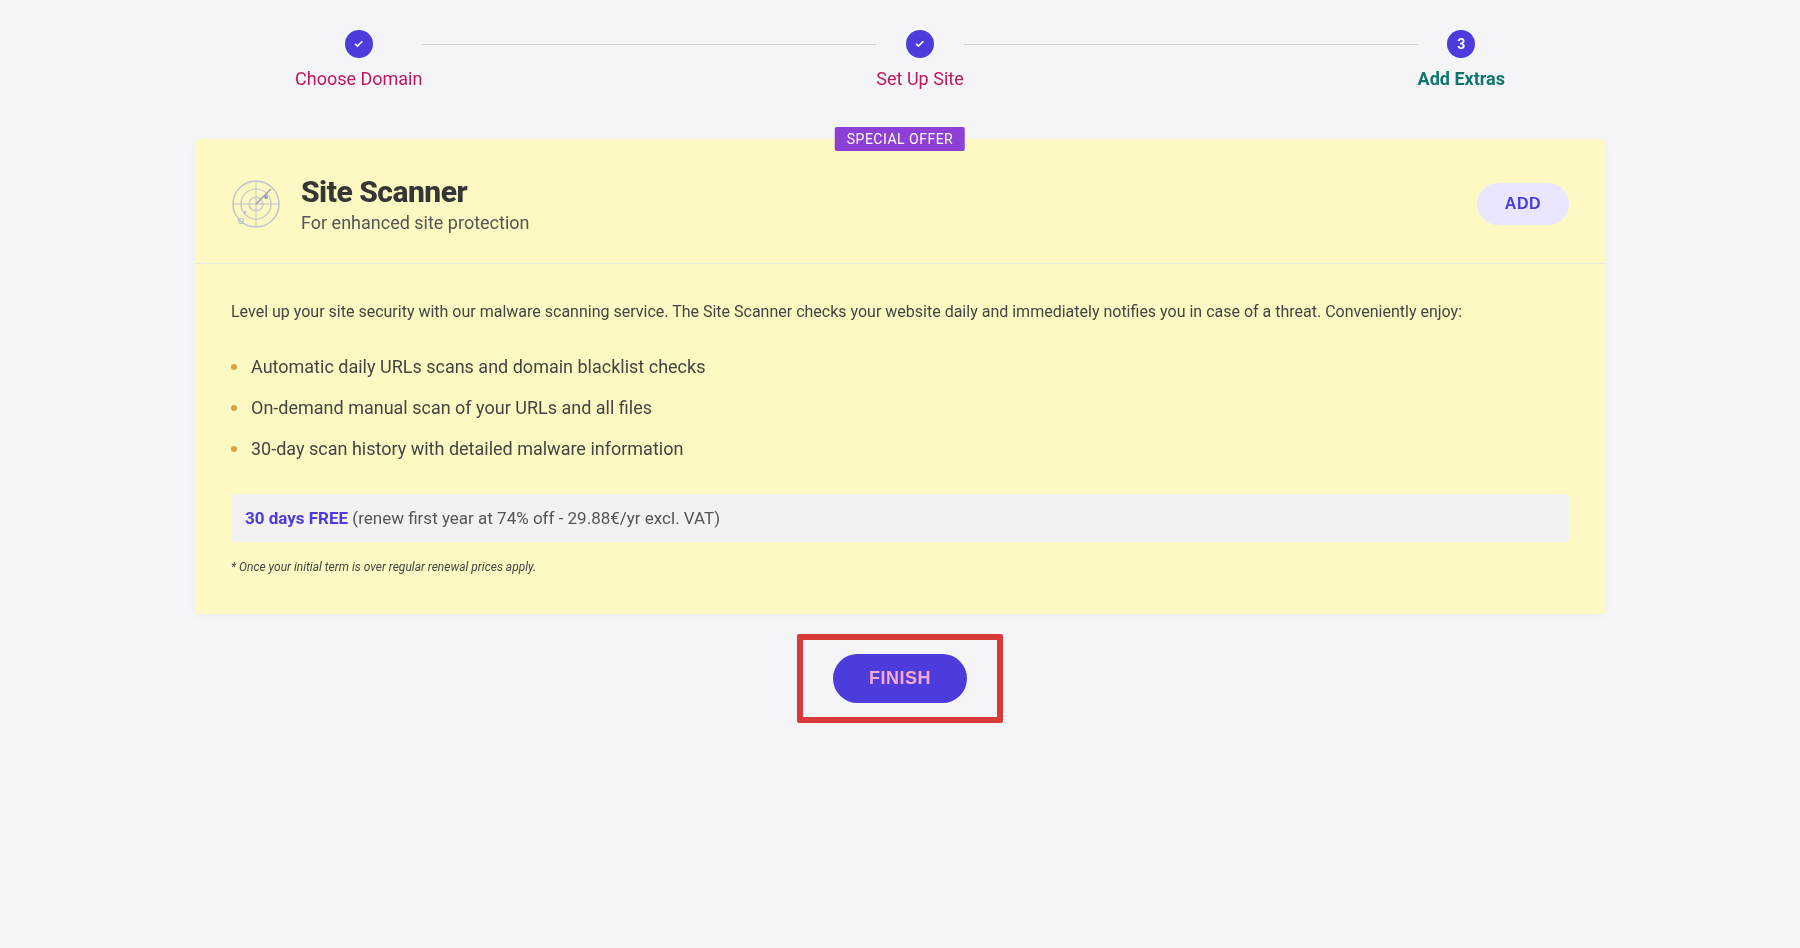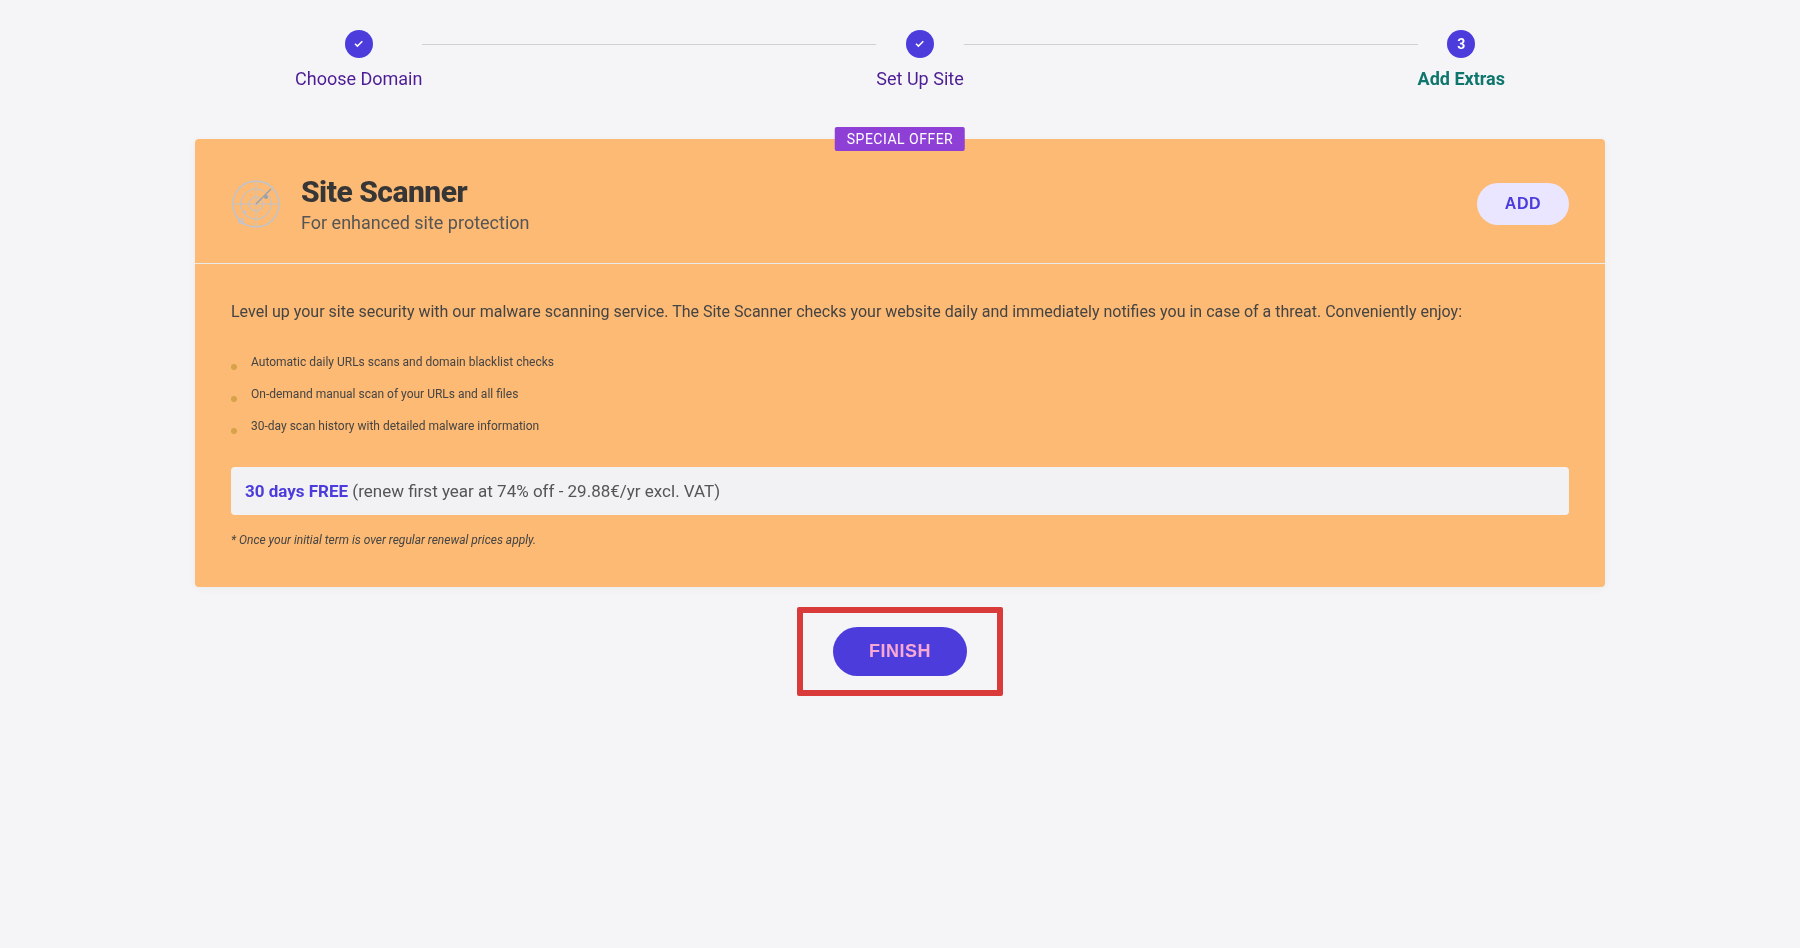--- a/index.html
+++ b/index.html
@@ -44,21 +44,21 @@
     z-index: 2;
   }
   .step-circle svg {
     width: 14px;
     height: 14px;
     fill: #fff;
   }
   .step-label {
     margin-top: 10px;
     font-size: 18px;
-    color: #4c1d95;
+    color: #be185d;
     white-space: nowrap;
   }
   .step-label.active {
     font-weight: 700;
     color: #0f766e;
   }
   .step-line {
     height: 1px;
     background: #cfcfd4;
     flex: 1;
@@ -79,21 +79,21 @@
     background: #8e3fd6;
     color: #fff;
     font-weight: 400;
     font-size: 14px;
     letter-spacing: 0.5px;
     padding: 4px 12px;
     border-radius: 2px;
     z-index: 3;
   }
   .card {
-    background: #fdba74;
+    background: #fef9c3;
     border-radius: 4px;
     box-shadow: 0 2px 8px rgba(0,0,0,0.04);
     overflow: hidden;
   }
   .card-header {
     display: flex;
     align-items: center;
     padding: 36px 36px 30px 36px;
     border-bottom: 1px solid #eaeaea;
   }
@@ -138,21 +138,21 @@
     color: #444;
     margin-bottom: 28px;
   }
   .feature-list {
     list-style: none;
     margin-bottom: 32px;
   }
   .feature-list li {
     position: relative;
     padding-left: 20px;
-    font-size: 12px;
+    font-size: 18px;
     color: #444;
     line-height: 1.5;
     margin-bottom: 14px;
   }
   .feature-list li::before {
     content: "";
     position: absolute;
     left: 0;
     top: 11px;
     width: 6px;

